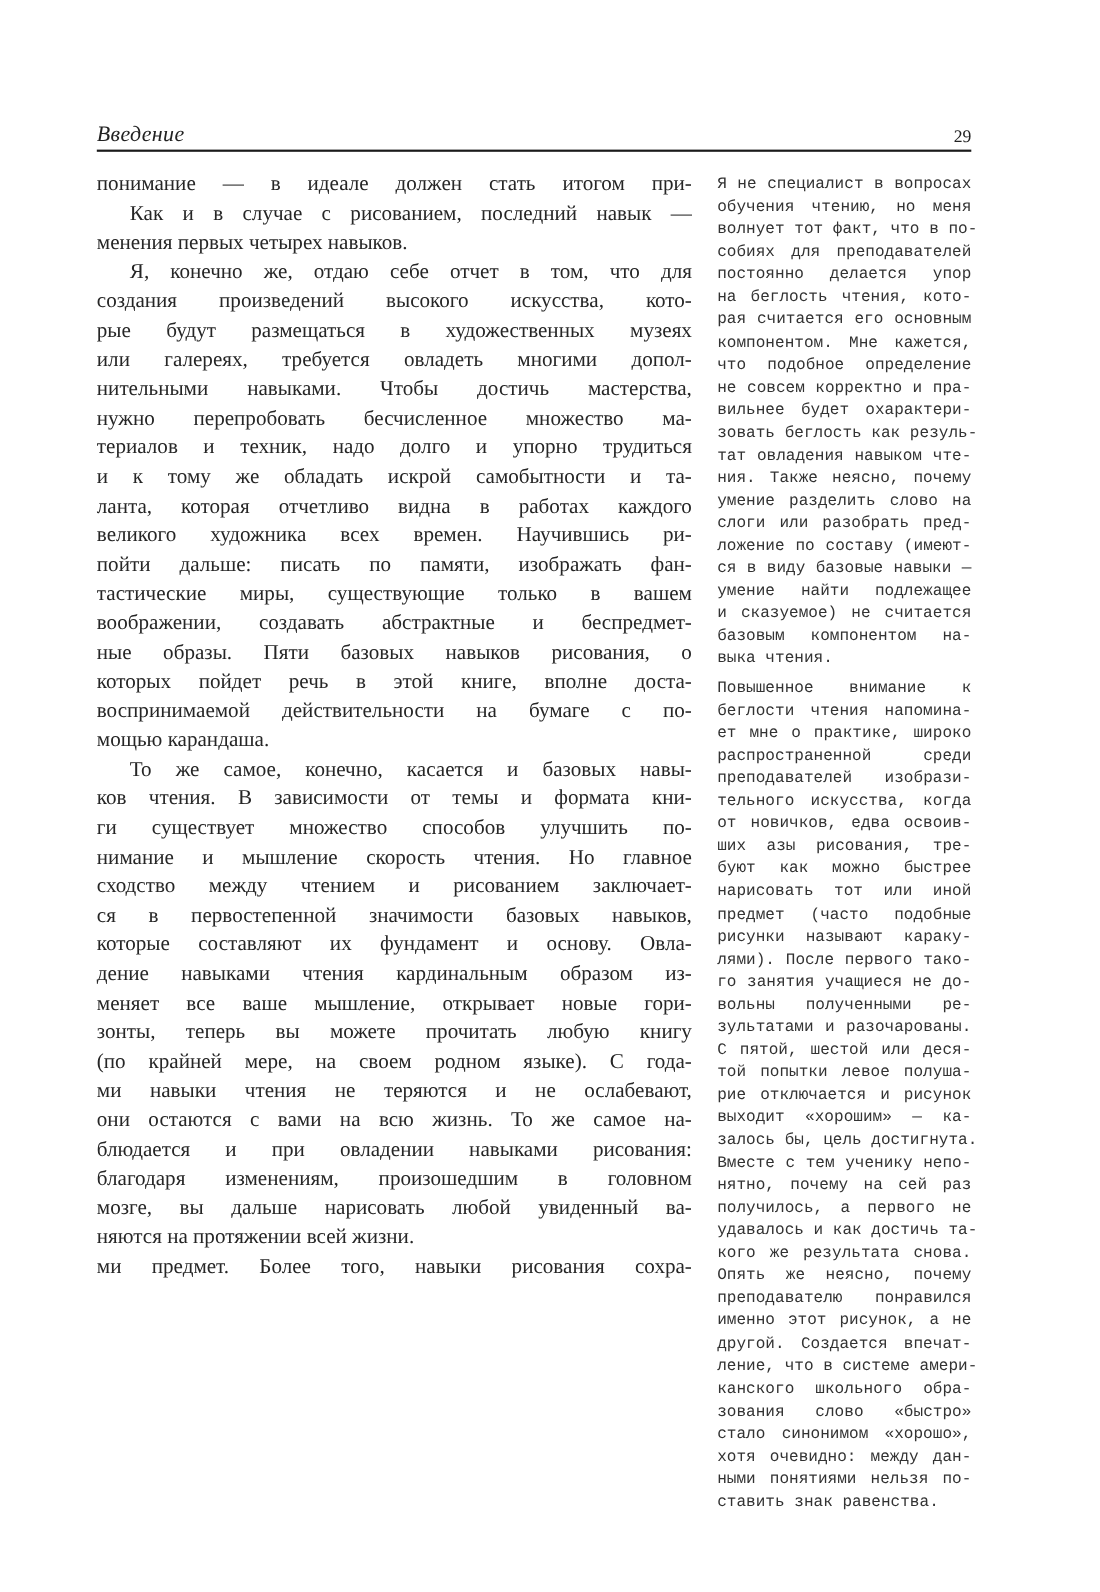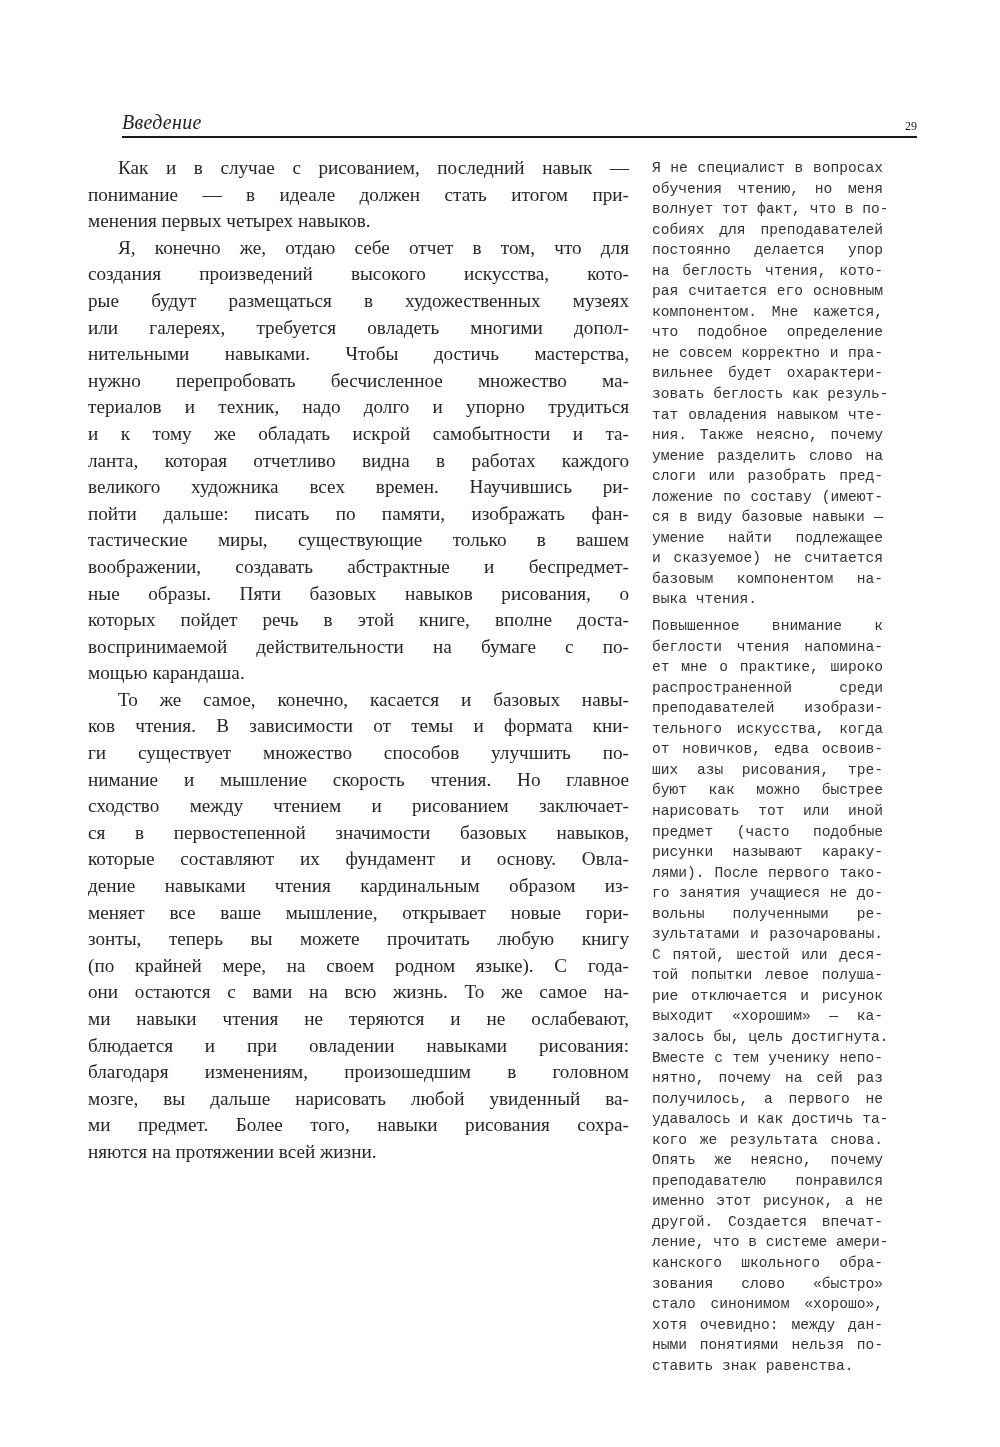--- a/index.html
+++ b/index.html
@@ -15,36 +15,35 @@
     font-family: "Liberation Serif", "DejaVu Serif", serif;
     color: #2a2a2a;
   }
   .page-header {
     position: absolute;
     left: 88px;
     top: 108px;
     width: 795px;
     height: 28px;
     border-bottom: 2px solid #1a1a1a;
-    margin-left: 34px;
   }
   .running-head {
     position: absolute;
     left: 0;
     bottom: 2px;
     font-style: italic;
     font-size: 20px;
     letter-spacing: 0.3px;
     color: #222;
   }
   .page-number {
     position: absolute;
     right: 0;
     bottom: 2px;
-    font-size: 12px;
+    font-size: 16px;
     color: #222;
   }
   .main-column {
     position: absolute;
     left: 88px;
     top: 155px;
     width: 541px;
   }
   .main-line {
     font-size: 19.2px;
@@ -80,22 +79,22 @@
 <body>
 
 <div class="page-header">
   <span class="running-head">Введение</span>
   <span class="page-number">29</span>
 </div>
 
 <div class="main-column">
 
   <div class="main-para">
+    <div class="main-line">понимание — в идеале должен стать итогом при-</div>
     <div class="main-line indent">Как и в случае с рисованием, последний навык —</div>
-    <div class="main-line">понимание — в идеале должен стать итогом при-</div>
     <div class="main-line last">менения первых четырех навыков.</div>
   </div>
 
   <div class="main-para">
     <div class="main-line indent">Я, конечно же, отдаю себе отчет в том, что для</div>
     <div class="main-line">создания произведений высокого искусства, кото-</div>
     <div class="main-line">рые будут размещаться в художественных музеях</div>
     <div class="main-line">или галереях, требуется овладеть многими допол-</div>
     <div class="main-line">нительными навыками. Чтобы достичь мастерства,</div>
     <div class="main-line">нужно перепробовать бесчисленное множество ма-</div>
@@ -117,27 +116,27 @@
     <div class="main-line">ков чтения. В зависимости от темы и формата кни-</div>
     <div class="main-line">ги существует множество способов улучшить по-</div>
     <div class="main-line">нимание и мышление скорость чтения. Но главное</div>
     <div class="main-line">сходство между чтением и рисованием заключает-</div>
     <div class="main-line">ся в первостепенной значимости базовых навыков,</div>
     <div class="main-line">которые составляют их фундамент и основу. Овла-</div>
     <div class="main-line">дение навыками чтения кардинальным образом из-</div>
     <div class="main-line">меняет все ваше мышление, открывает новые гори-</div>
     <div class="main-line">зонты, теперь вы можете прочитать любую книгу</div>
     <div class="main-line">(по крайней мере, на своем родном языке). С года-</div>
+    <div class="main-line">ми навыки чтения не теряются и не ослабевают,</div>
     <div class="main-line">они остаются с вами на всю жизнь. То же самое на-</div>
-    <div class="main-line">ми навыки чтения не теряются и не ослабевают,</div>
     <div class="main-line">блюдается и при овладении навыками рисования:</div>
     <div class="main-line">благодаря изменениям, произошедшим в головном</div>
     <div class="main-line">мозге, вы дальше нарисовать любой увиденный ва-</div>
+    <div class="main-line last">няются на протяжении всей жизни.</div>
     <div class="main-line">ми предмет. Более того, навыки рисования сохра-</div>
-    <div class="main-line last">няются на протяжении всей жизни.</div>
   </div>
 </div>
 
 <div class="sidebar">
   <div class="side-para">
     <div class="side-line">Я не специалист в вопросах</div>
     <div class="side-line">обучения чтению, но меня</div>
     <div class="side-line">волнует тот факт, что в по-</div>
     <div class="side-line">собиях для преподавателей</div>
     <div class="side-line">постоянно делается упор</div>

